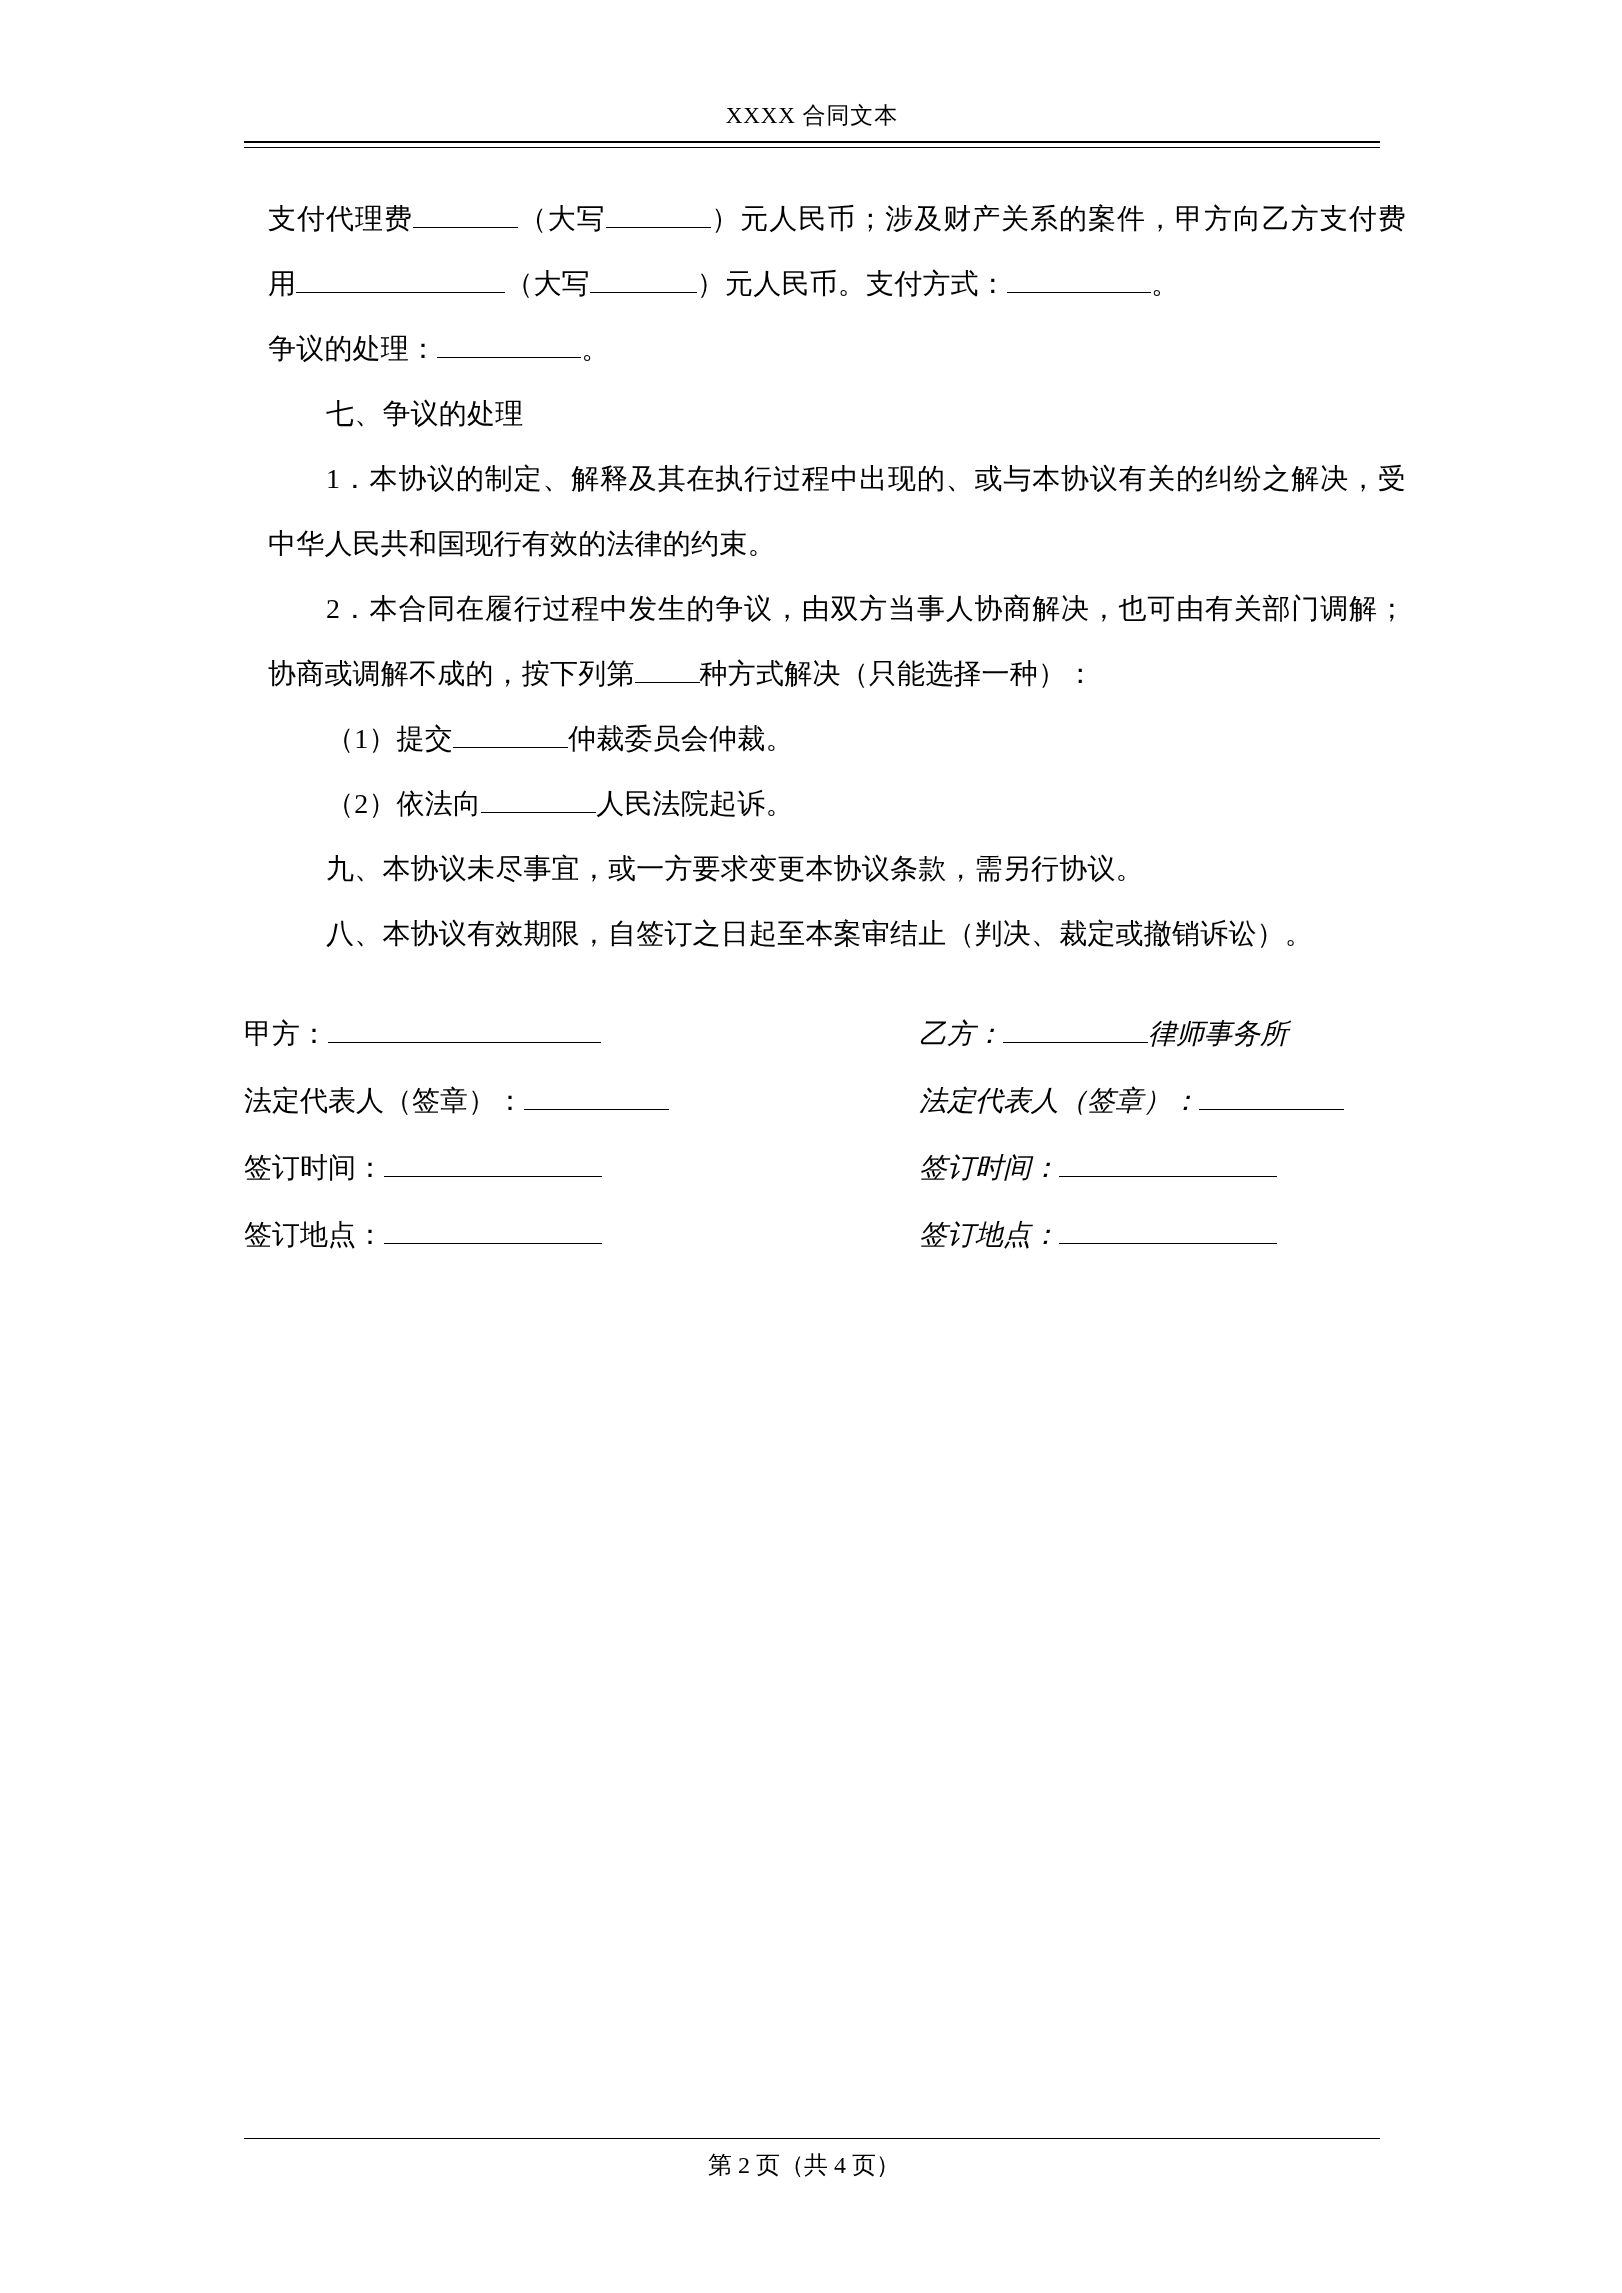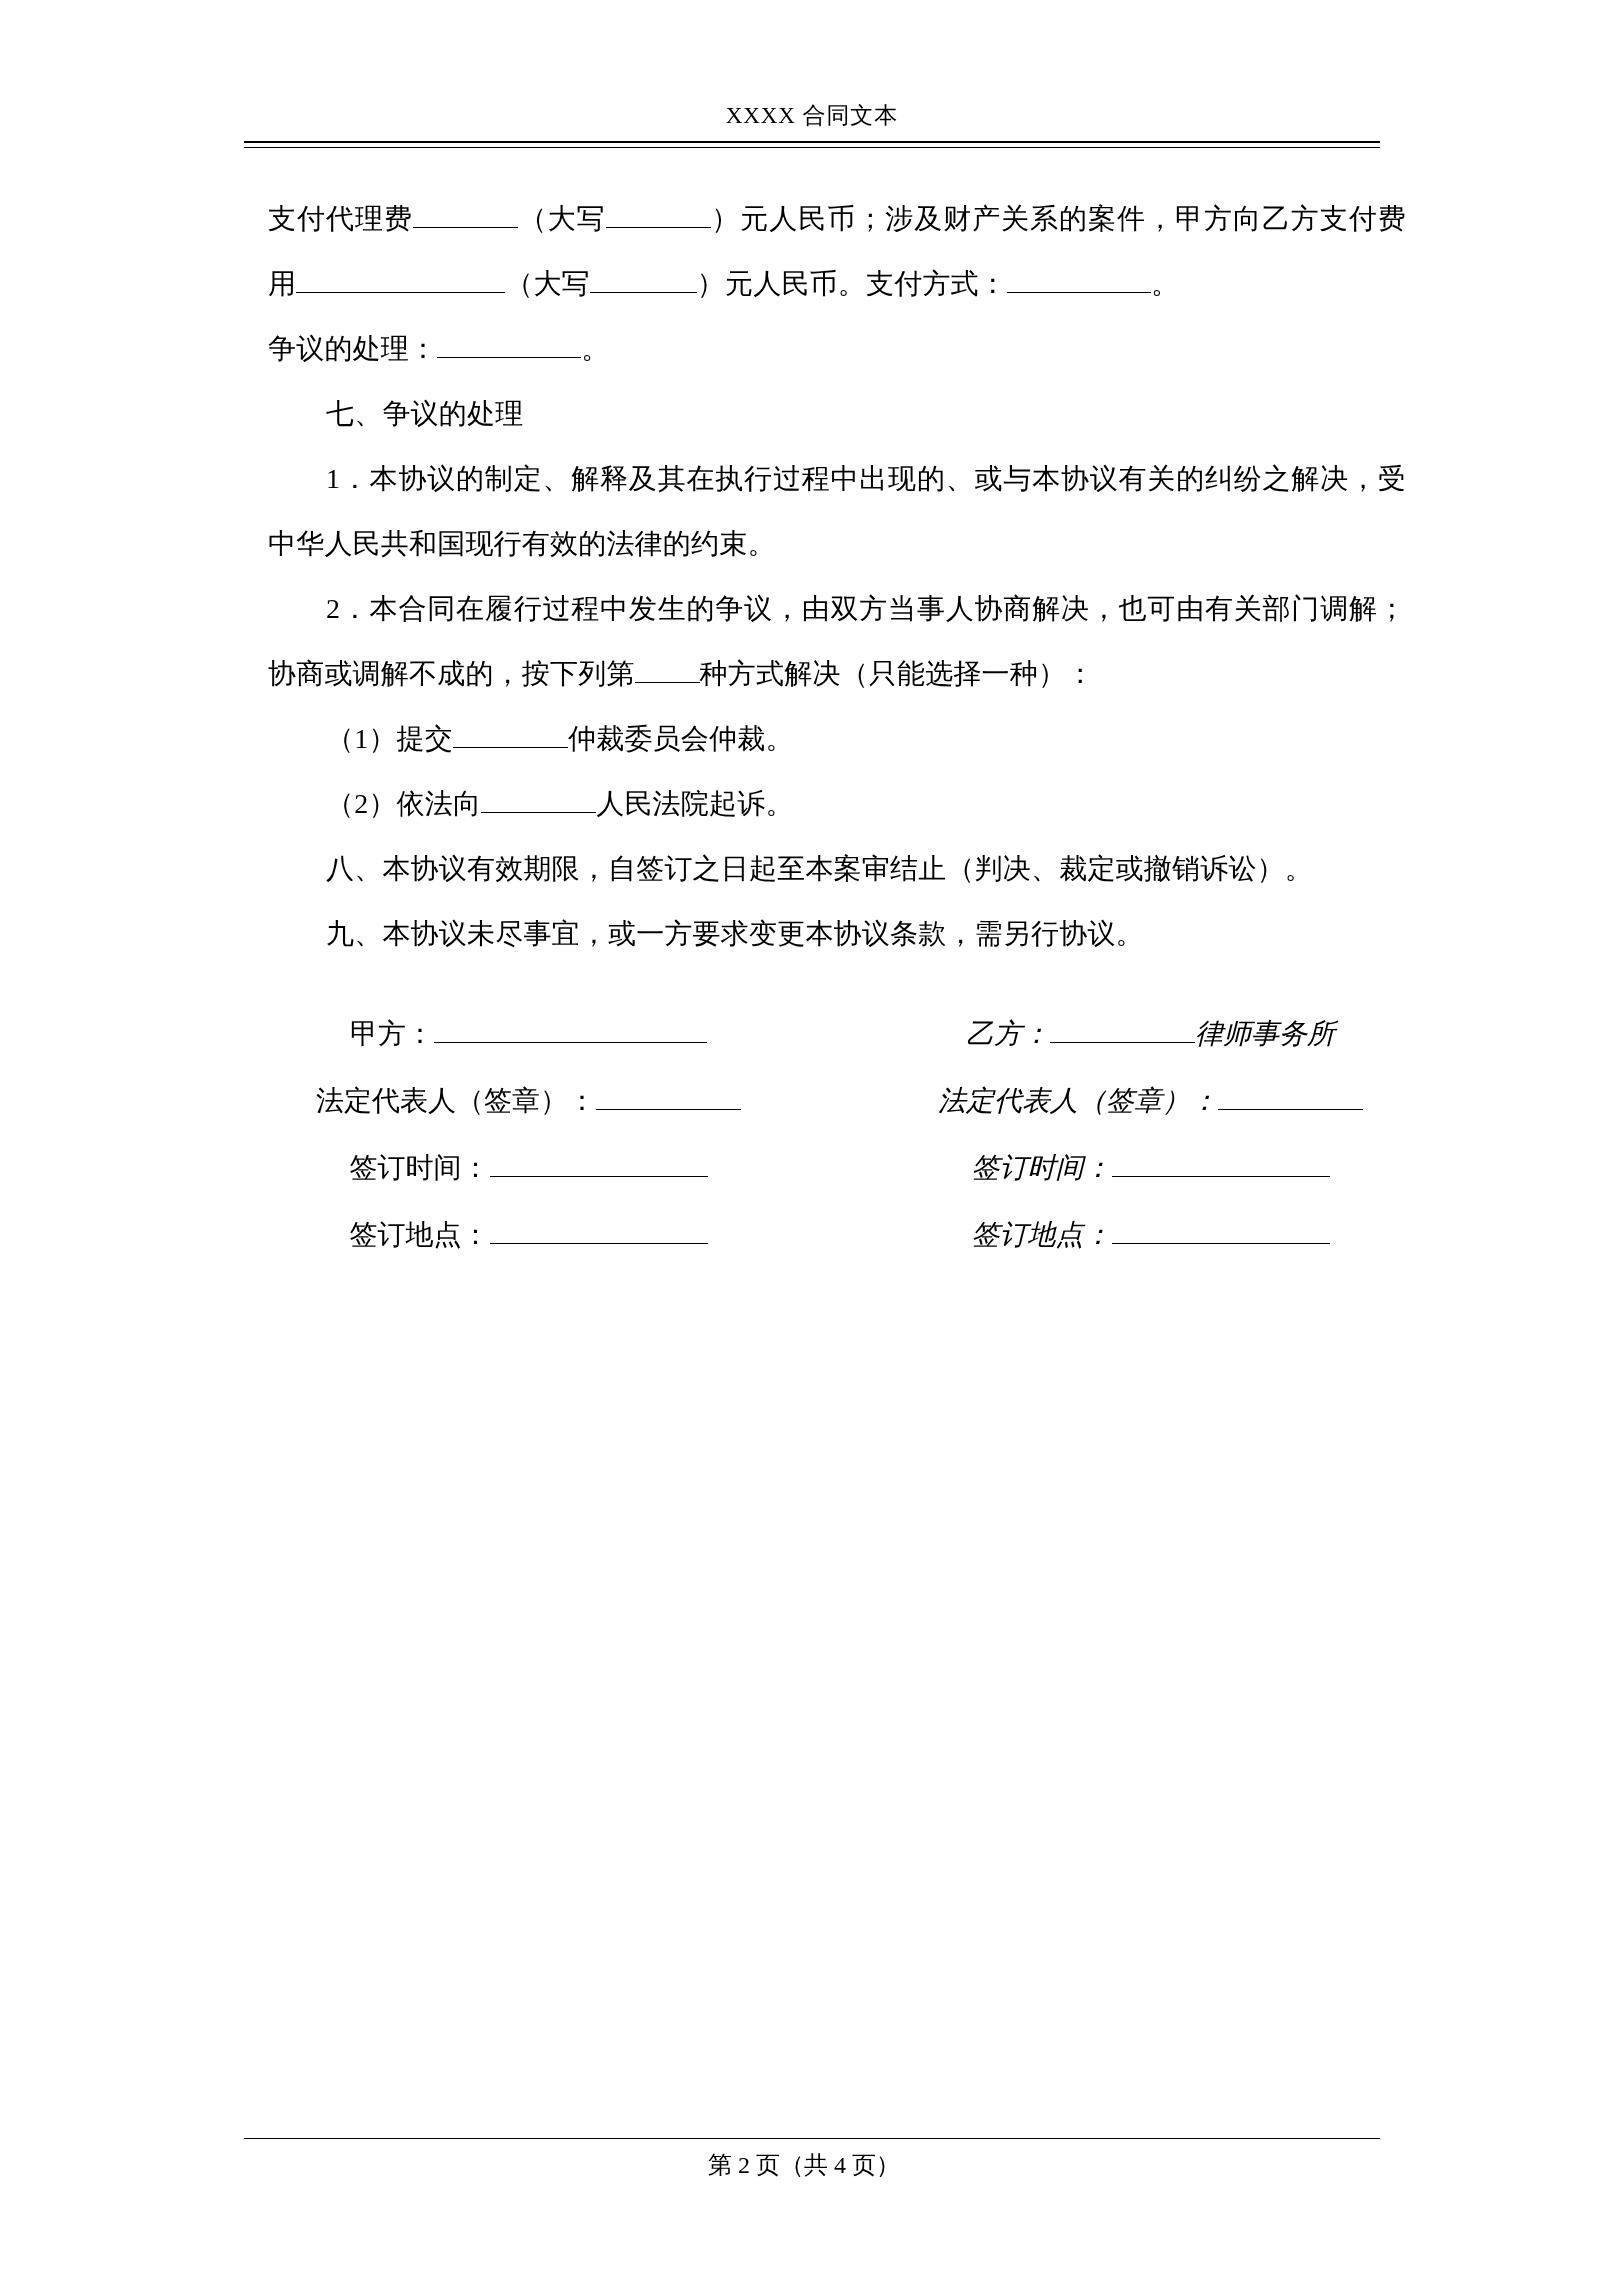--- a/index.html
+++ b/index.html
@@ -82,21 +82,20 @@
   .sign {
     position: absolute;
     left: 244px;
     top: 1000px;
     width: 1138px;
     font-size: 28px;
     line-height: 67px;
   }
   .sign-row {
     display: flex;
-    text-align: center;
   }
   .sign-col {
     width: 569px;
     box-sizing: border-box;
   }
   .sign-col.right {
     padding-left: 106px;
     font-style: italic;
   }
   .u.sg1 { width: 273px; }
@@ -141,23 +140,23 @@
     <p class="p indent">七、争议的处理</p>
 
     <p class="p indent">1．本协议的制定、解释及其在执行过程中出现的、或与本协议有关的纠纷之解决，受中华人民共和国现行有效的法律的约束。</p>
 
     <p class="p indent"><span>2．本合同在履行过程中发生的争议，由双方当事人协商解决，也可由有关部门调解；协商或调解不成的，按下列第</span><span class="u w7"></span><span>种方式解决（只能选择一种）：</span></p>
 
     <p class="p indent"><span>（1）提交</span><span class="u w8"></span><span>仲裁委员会仲裁。</span></p>
 
     <p class="p indent"><span>（2）依法向</span><span class="u w9"></span><span>人民法院起诉。</span></p>
 
+    <p class="p indent">九、本协议未尽事宜，或一方要求变更本协议条款，需另行协议。</p>
+
     <p class="p indent">八、本协议有效期限，自签订之日起至本案审结止（判决、裁定或撤销诉讼）。</p>
-
-    <p class="p indent">九、本协议未尽事宜，或一方要求变更本协议条款，需另行协议。</p>
 
   </div>
 
   <div class="sign">
 
     <div class="sign-row">
       <div class="sign-col"><span>甲方：</span><span class="u sg1"></span></div>
       <div class="sign-col right"><span>乙方：</span><span class="u sgb1"></span><span>律师事务所</span></div>
     </div>
 

